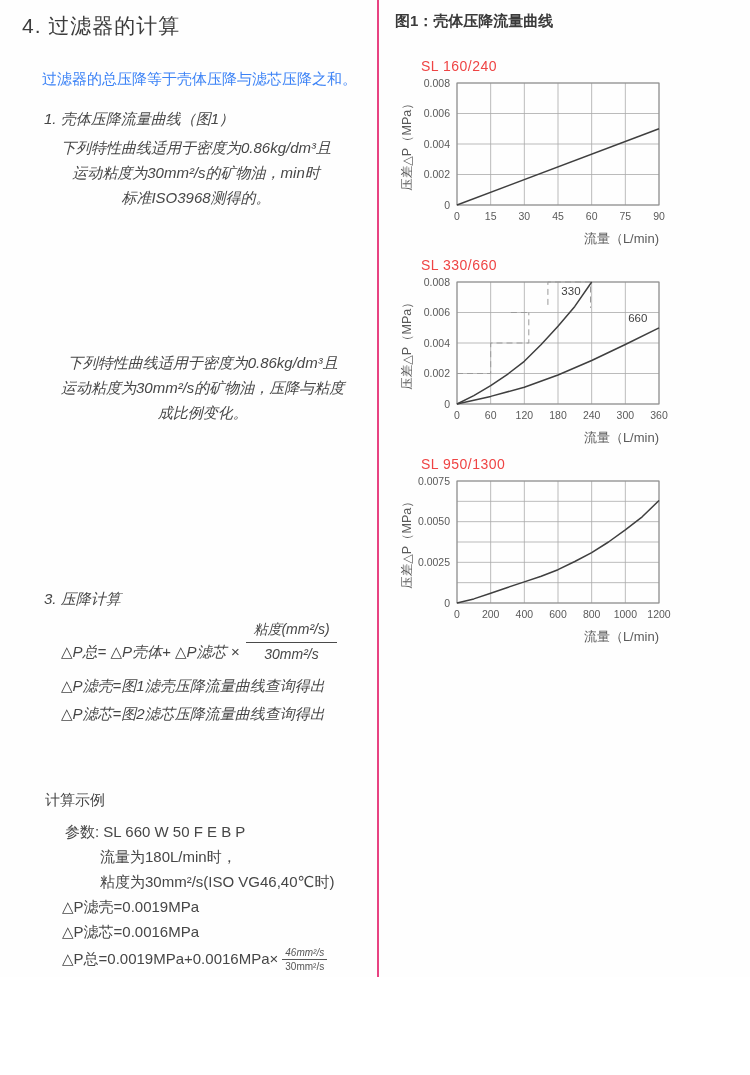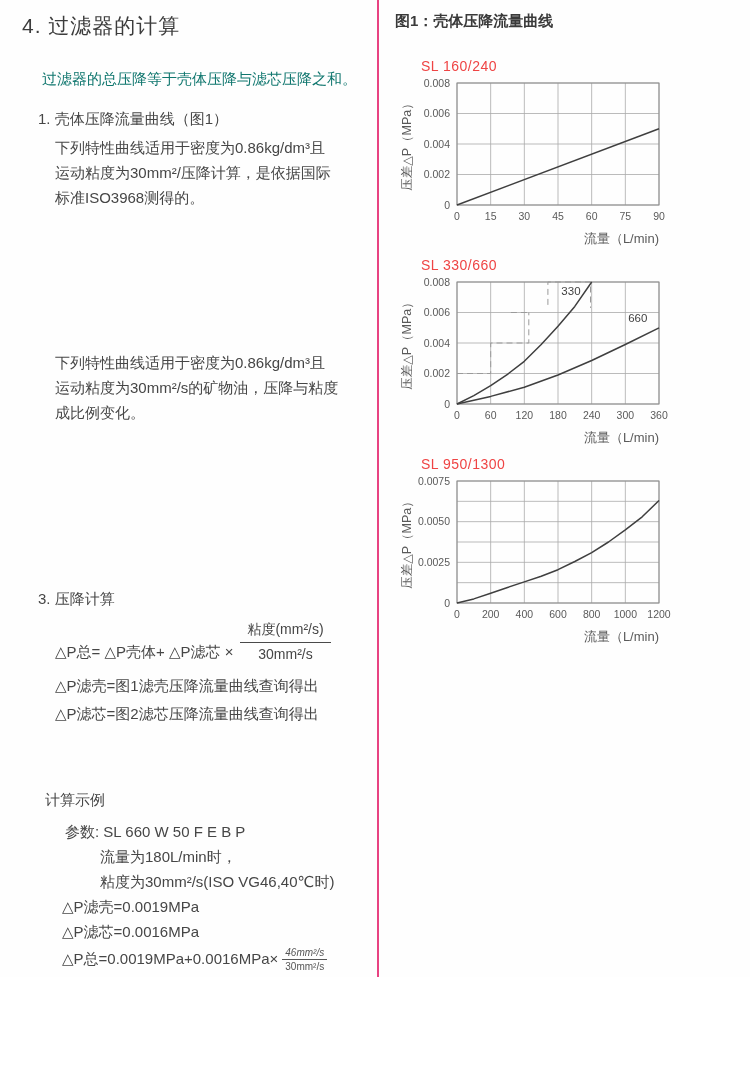--- a/index.html
+++ b/index.html
@@ -15,25 +15,25 @@
     position:absolute;left:377px;top:0;width:2px;height:1064px;
     background:#e84382;
   }
   
   .page-title{
     position:absolute;left:22px;top:12px;
     font-size:21px;font-weight:500;color:#3c3c3c;letter-spacing:1px;margin:0;
   }
   .intro{
     position:absolute;left:42px;top:70px;margin:0;
-    font-size:15px;color:#0f766e;
-  }
-  .section{position:absolute;left:38px;font-size:15px;color:#464646;}
+    font-size:15px;color:#3b82f6;
+  }
+  .section{position:absolute;left:44px;font-size:15px;color:#464646;font-style:italic;}
   .sec-heading{margin-bottom:6px;}
-  .sec-line{margin-left:17px;line-height:25px;}
+  .sec-line{margin-left:17px;line-height:25px;text-align:center;}
   .formula-row{
     display:flex;align-items:flex-end;gap:7px;
     margin:12px 0 10px 17px;
   }
   .frac{display:inline-flex;flex-direction:column;text-align:center;font-size:14px;}
   .frac .num{border-bottom:1.5px solid #4a4a4a;padding:0 7px 3px;}
   .frac .den{padding-top:3px;}
   .sec3-line{margin-left:17px;line-height:28px;}
   .example{position:absolute;left:45px;top:791px;font-size:15px;color:#464646;}
   .ex-title{margin-bottom:9px;}
@@ -59,21 +59,21 @@
 
   <div class="divider-v" style="background: rgb(232, 67, 130);"></div>
 
   <h1 class="page-title">4. 过滤器的计算</h1>
 
   <p class="intro">过滤器的总压降等于壳体压降与滤芯压降之和。</p>
 
   <div class="section" style="top:110px">
     <div class="sec-heading">1. 壳体压降流量曲线（图1）</div>
     <div class="sec-line">下列特性曲线适用于密度为0.86kg/dm³且</div>
-    <div class="sec-line">运动粘度为30mm²/压降计算，是依据国际</div>
+    <div class="sec-line">运动粘度为30mm²/s的矿物油，min时</div>
     <div class="sec-line">标准ISO3968测得的。</div>
   </div>
 
   <div class="section" style="top:350px">
     <div class="sec-line">下列特性曲线适用于密度为0.86kg/dm³且</div>
     <div class="sec-line">运动粘度为30mm²/s的矿物油，压降与粘度</div>
     <div class="sec-line">成比例变化。</div>
   </div>
 
   <div class="section" style="top:590px">

